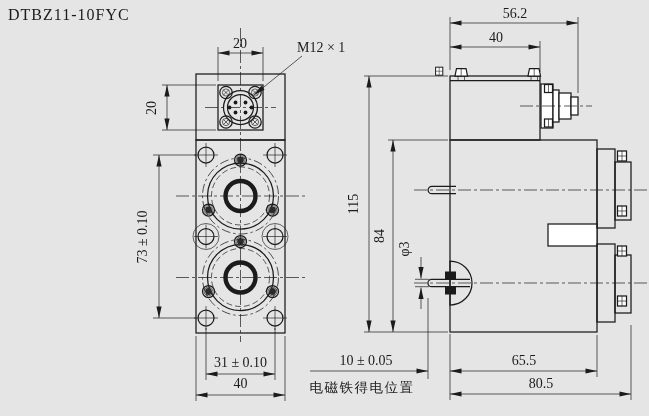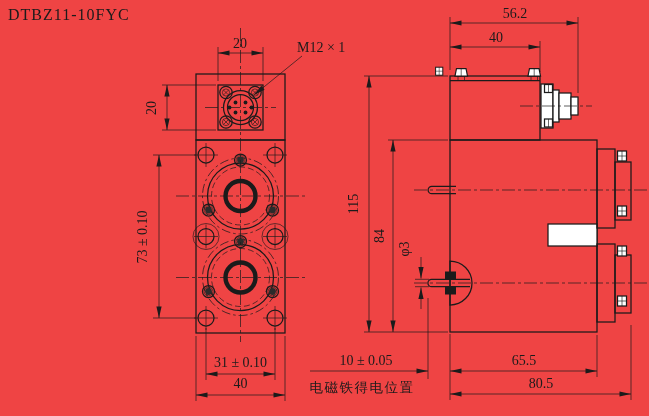--- a/index.html
+++ b/index.html
@@ -1,16 +1,16 @@
 <!DOCTYPE html>
 <html><head>
 <meta charset="utf-8">
 <style>
   html,body{margin:0;padding:0;background:#fff;}
-  .wrap{width:649px;height:416px;background:#ef4444;position:relative;overflow:hidden;}
+  .wrap{width:649px;height:416px;background:#e5e5e5;position:relative;overflow:hidden;}
   svg{display:block;}
   svg text{font-family:"Liberation Serif","DejaVu Serif",serif;fill:#1b1b1b;}
   .ln{stroke:#1b1b1b;stroke-width:1.25;fill:none;}
   .lnf{stroke:#1b1b1b;stroke-width:1.25;fill:#ffffff;}
   .thin{stroke:#1b1b1b;stroke-width:0.65;fill:none;}
   .cl{stroke:#1b1b1b;stroke-width:0.7;fill:none;stroke-dasharray:13 3 3 3;}
   .dim{stroke:#1b1b1b;stroke-width:0.7;fill:none;}
   .phant{stroke:#1b1b1b;stroke-width:0.75;fill:none;stroke-dasharray:9 3 2.5 3;}
   .dashc{stroke:#1b1b1b;stroke-width:0.7;fill:none;stroke-dasharray:6 3;}
   .ring{stroke:#1b1b1b;stroke-width:4.4;fill:none;}

